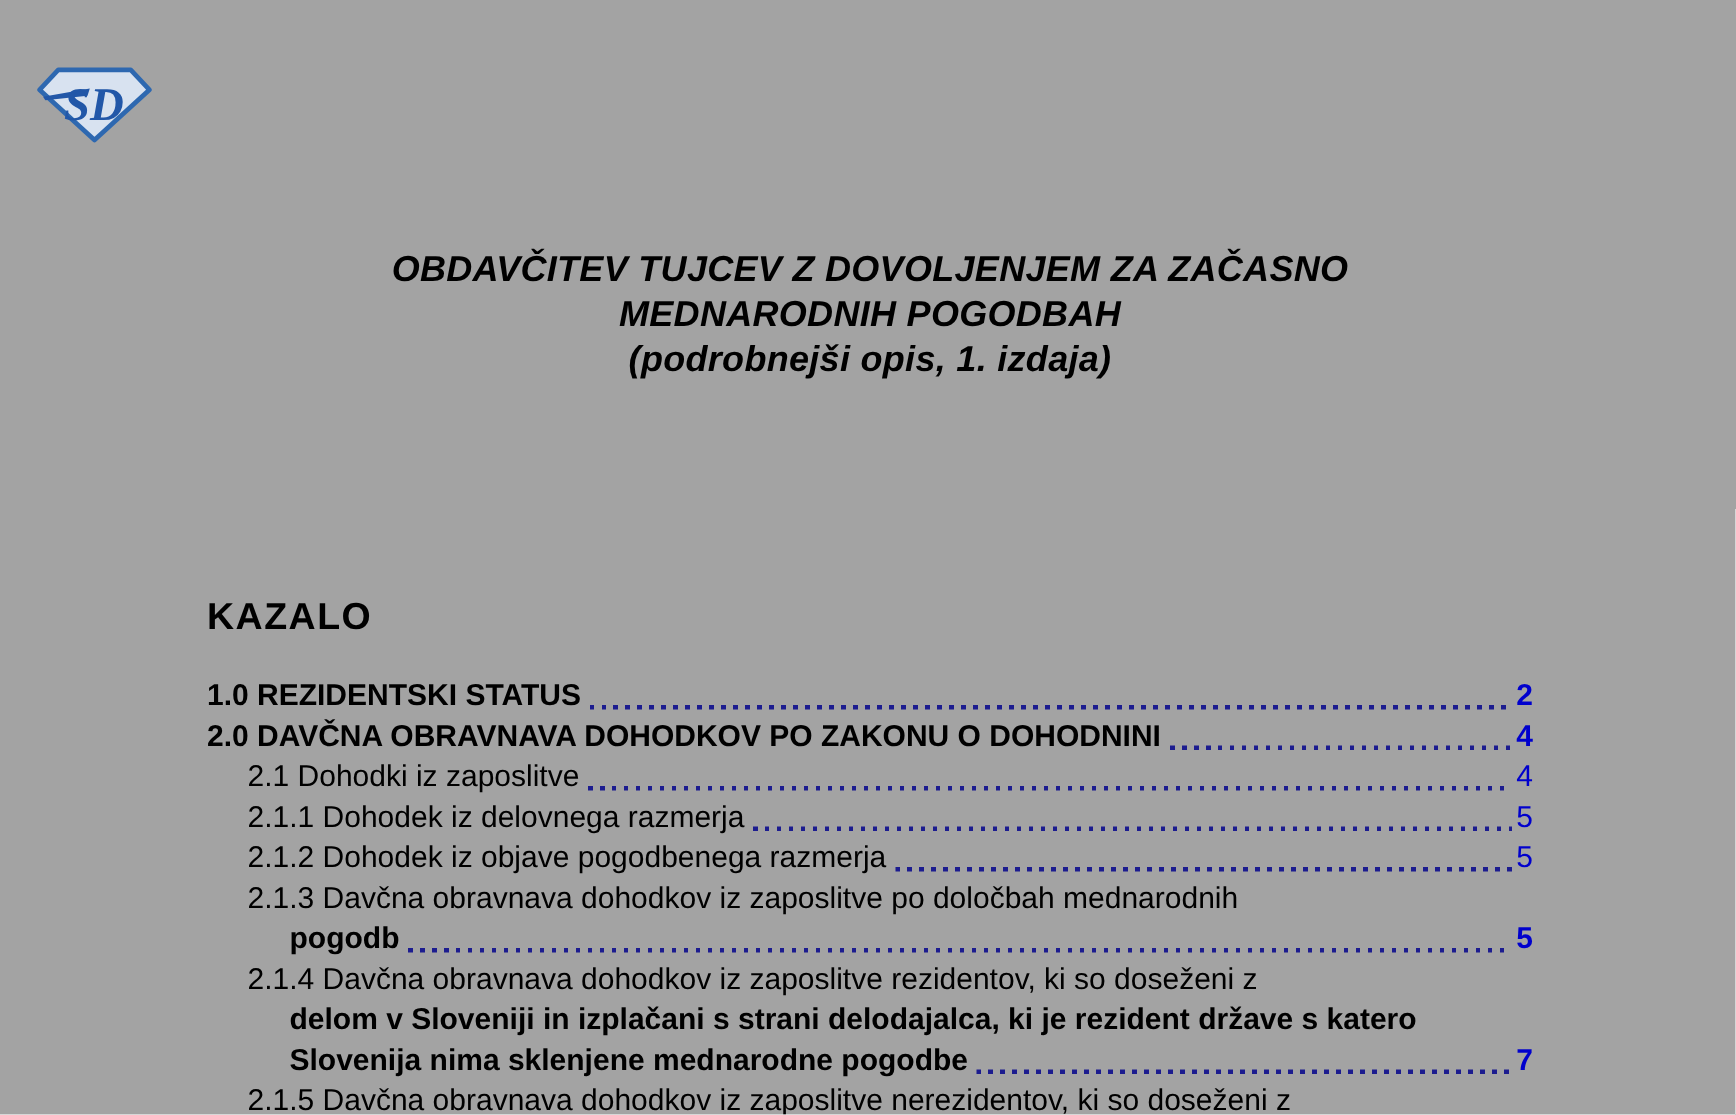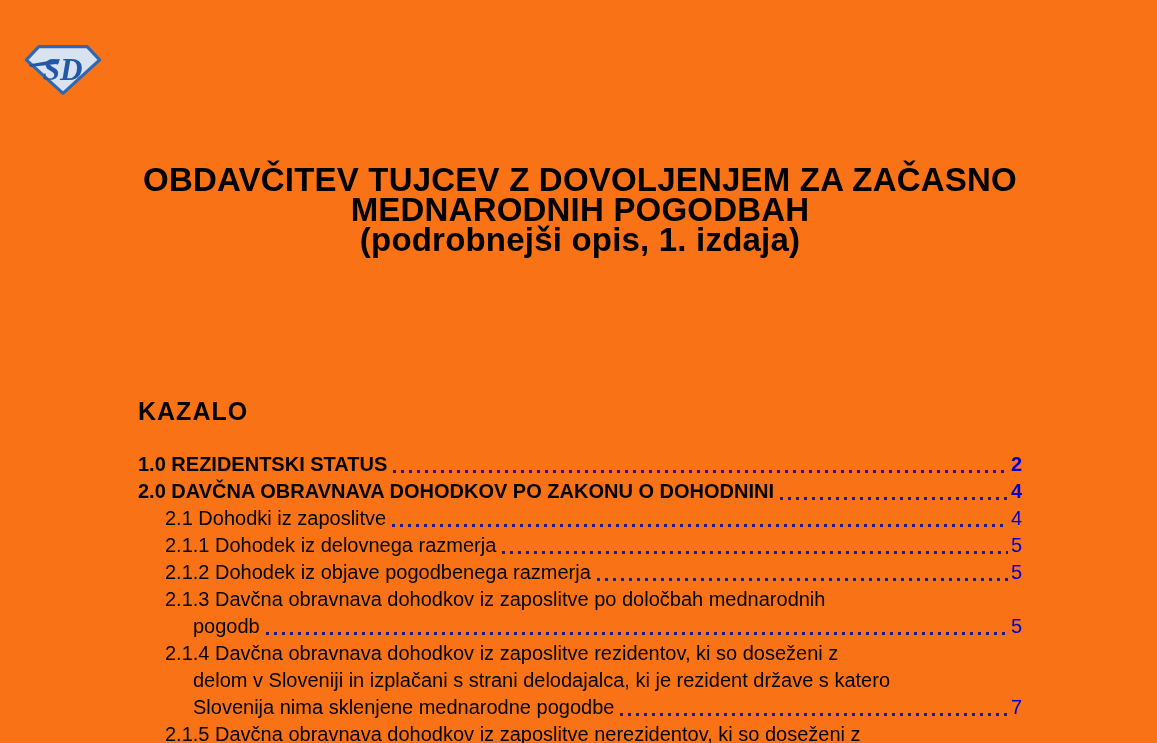--- a/index.html
+++ b/index.html
@@ -1,43 +1,44 @@
 <!DOCTYPE html>
 <html><head>
 <meta charset="utf-8">
 <style>
   html, body { margin: 0; padding: 0; background: #ffffff; }
   .page {
     position: relative;
     width: 1157px;
     height: 743px;
-    background: #f97316;
+    background: #a3a3a3;
     overflow: hidden;
     font-family: "Liberation Sans", sans-serif;
     color: #000000;
   }
 
   .logo {
     position: absolute;
     left: 24px;
     top: 43px;
     width: 78px;
     height: 54px;
   }
 
   .title-block {
     position: absolute;
     left: 140px;
     top: 165px;
     width: 880px;
     text-align: center;
-    font-size: 33px;
+    font-size: 24px;
     font-weight: bold;
     line-height: 30px;
     letter-spacing: 0.2px;
+    font-style: italic;
   }
 
   .subtitle {
     position: absolute;
     left: 138px;
     top: 318px;
     font-size: 20px;
     font-weight: bold;
   }
 
@@ -61,21 +62,21 @@
   .toc-row {
     display: flex;
     align-items: baseline;
     height: 27px;
     line-height: 27px;
     white-space: nowrap;
     cursor: pointer;
   }
   .toc-row.bold { font-weight: bold; }
   .toc-row.indent-1 { padding-left: 27px; }
-  .toc-row.indent-2 { padding-left: 55px; }
+  .toc-row.indent-2 { padding-left: 55px; font-weight: bold; }
 
   .toc-text { flex: 0 0 auto; }
 
   .toc-leader {
     flex: 1 1 auto;
     height: 3px;
     margin: 0 3px 0 6px;
     align-self: flex-end;
     margin-bottom: 5px;
     background-image: repeating-linear-gradient(

